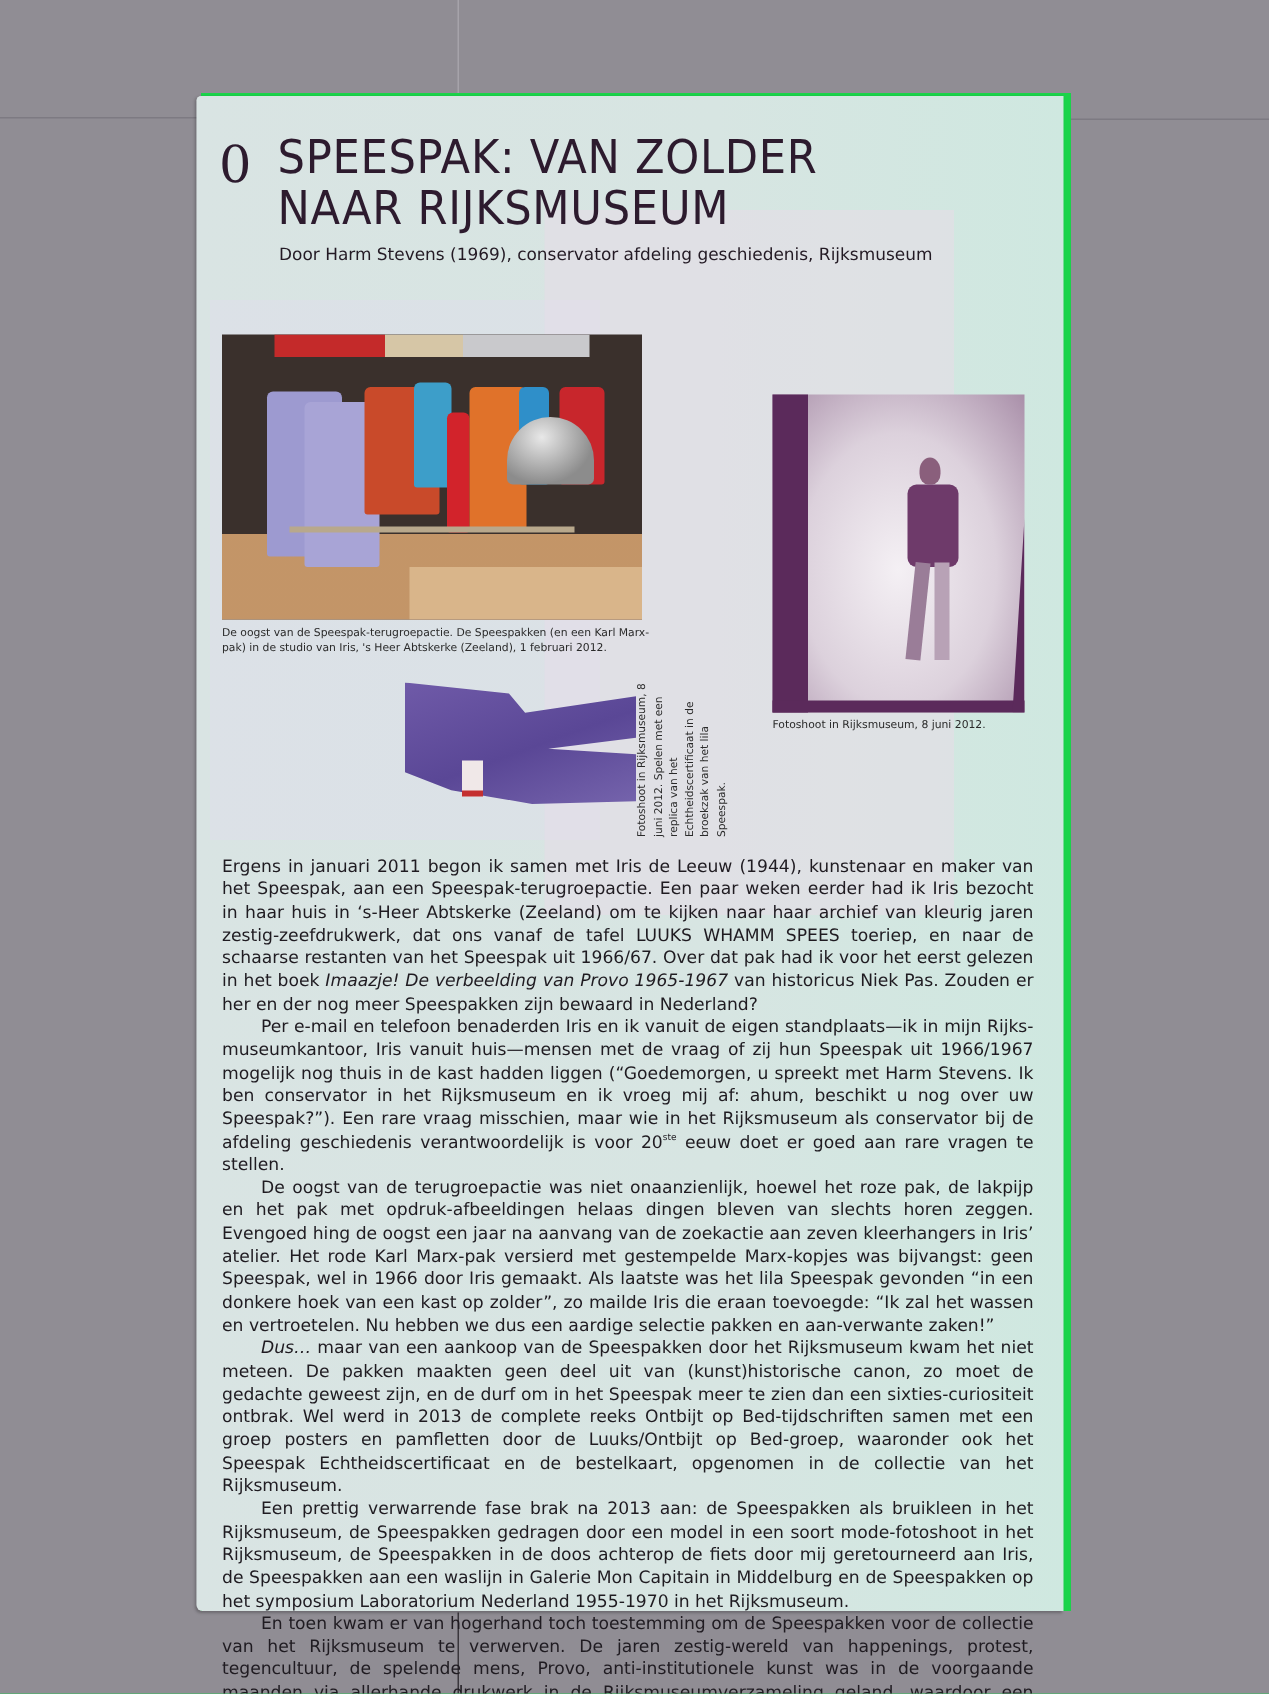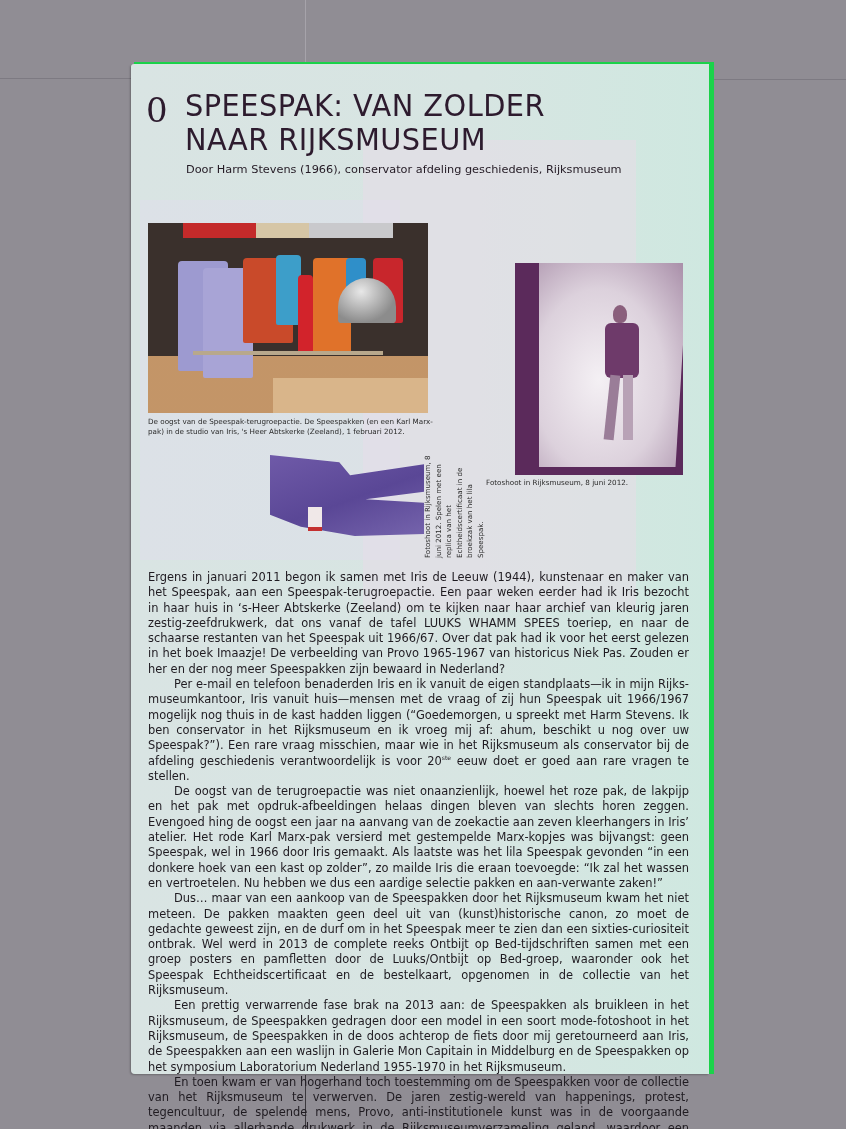--- a/index.html
+++ b/index.html
@@ -93,21 +93,21 @@
     transform:rotate(-90deg) translate(-112px,0); transform-origin:left top;
     font-size:7.1px; line-height:10.5px; color:#2a2a2a;
   }
   .body-text {
     position:absolute; left:148px; top:570px; width:541px;
     font-size:11.45px; line-height:15.3px; color:#1f1b21;
     text-align:justify;
   }
   .body-text p { margin:0; text-indent:26px; }
   .body-text p.first { text-indent:0; }
-  .body-text .it { }
+  .body-text .it { font-style:italic; }
   .sup { font-size:6px; vertical-align:super; line-height:0; }
 </style>
 </head>
 <body>
 
 <div class="bg-tile" style="left:0;top:0;width:846px;height:1129px;"></div>
 <div class="seam-v" style="left:305px;top:0;height:75px;"></div>
 <div class="seam-h" style="left:0;top:78px;width:135px;"></div>
 <div class="seam-h" style="left:712px;top:79px;width:134px;"></div>
 <div class="seam-v" style="left:305px;top:1075px;height:54px;background:#3a373c;"></div>
@@ -115,21 +115,21 @@
 <div class="paper-shadow"></div>
 <div class="paper"></div>
 <div class="lilac-rect"></div>
 <div class="lilac-rect2"></div>
 
 <div class="chapter-num">0</div>
 <h1 class="title">
   <span>SPEESPAK: VAN ZOLDER</span><br>
   <span>NAAR RIJKSMUSEUM</span>
 </h1>
-<div class="byline">Door Harm Stevens (1966), conservator afdeling geschiedenis, Rijksmuseum</div>
+<div class="byline">Door Harm Stevens (1969), conservator afdeling geschiedenis, Rijksmuseum</div>
 
 <div class="photo1">
   <div class="p1-top"></div>
   <div class="p1-garment" style="left:30px;top:38px;width:50px;height:110px;background:#9d9ad0;"></div>
   <div class="p1-garment" style="left:55px;top:45px;width:50px;height:110px;background:#a8a4d6;"></div>
   <div class="p1-garment" style="left:95px;top:35px;width:50px;height:85px;background:#c94a2a;"></div>
   <div class="p1-garment" style="left:128px;top:32px;width:25px;height:70px;background:#3d9ec9;"></div>
   <div class="p1-garment" style="left:150px;top:52px;width:15px;height:80px;background:#d2232b;"></div>
   <div class="p1-garment" style="left:165px;top:35px;width:38px;height:95px;background:#e0722a;"></div>
   <div class="p1-garment" style="left:198px;top:35px;width:20px;height:65px;background:#2f8fc9;"></div>
@@ -143,21 +143,21 @@
 <div class="photo2">
   <div class="p2-floor"></div>
   <div class="p2-right"></div>
   <div class="p2-figure">
     <div class="head"></div>
       <div class="body"></div>
       <div class="leg1"></div>
       <div class="leg2"></div>
   </div>
 </div>
-<div class="caption-small" style="left:486px;top:478px;width:175px;">Fotoshoot in Rijksmuseum, 8 juni 2012.</div>
+<div class="caption-small" style="left:515px;top:478px;width:175px;">Fotoshoot in Rijksmuseum, 8 juni 2012.</div>
 
 <div class="photo3">
   <div class="pants"></div>
   <div class="cert"></div>
 </div>
 <div class="vcaption">Fotoshoot in Rijksmuseum, 8 juni 2012. Spelen met een replica van het Echtheidscertificaat in de broekzak van het lila Speespak.</div>
 
 <div class="body-text">
   <p class="first"><span>Ergens in januari 2011 begon ik samen met Iris de Leeuw (1944), kunstenaar en maker van het Speespak, aan een Speespak-terugroepactie. Een paar weken eerder had ik Iris bezocht in haar huis in ‘s-Heer Abtskerke (Zeeland) om te kijken naar haar archief van kleurig jaren zestig-zeefdrukwerk, dat ons vanaf de tafel LUUKS WHAMM SPEES toeriep, en naar de schaarse restanten van het Speespak uit 1966/67. Over dat pak had ik voor het eerst gelezen in het boek </span><span class="it">Imaazje! De verbeelding van Provo 1965-1967</span><span> van historicus Niek Pas. Zouden er her en der nog meer Speespakken zijn bewaard in Nederland?</span></p>
   <p><span>Per e-mail en telefoon benaderden Iris en ik vanuit de eigen standplaats—ik in mijn Rijks-museumkantoor, Iris vanuit huis—mensen met de vraag of zij hun Speespak uit 1966/1967 mogelijk nog thuis in de kast hadden liggen (“Goedemorgen, u spreekt met Harm Stevens. Ik ben conservator in het Rijksmuseum en ik vroeg mij af: ahum, beschikt u nog over uw Speespak?”). Een rare vraag misschien, maar wie in het Rijksmuseum als conservator bij de afdeling geschiedenis verantwoordelijk is voor 20</span><span class="sup">ste</span><span> eeuw doet er goed aan rare vragen te stellen.</span></p>

